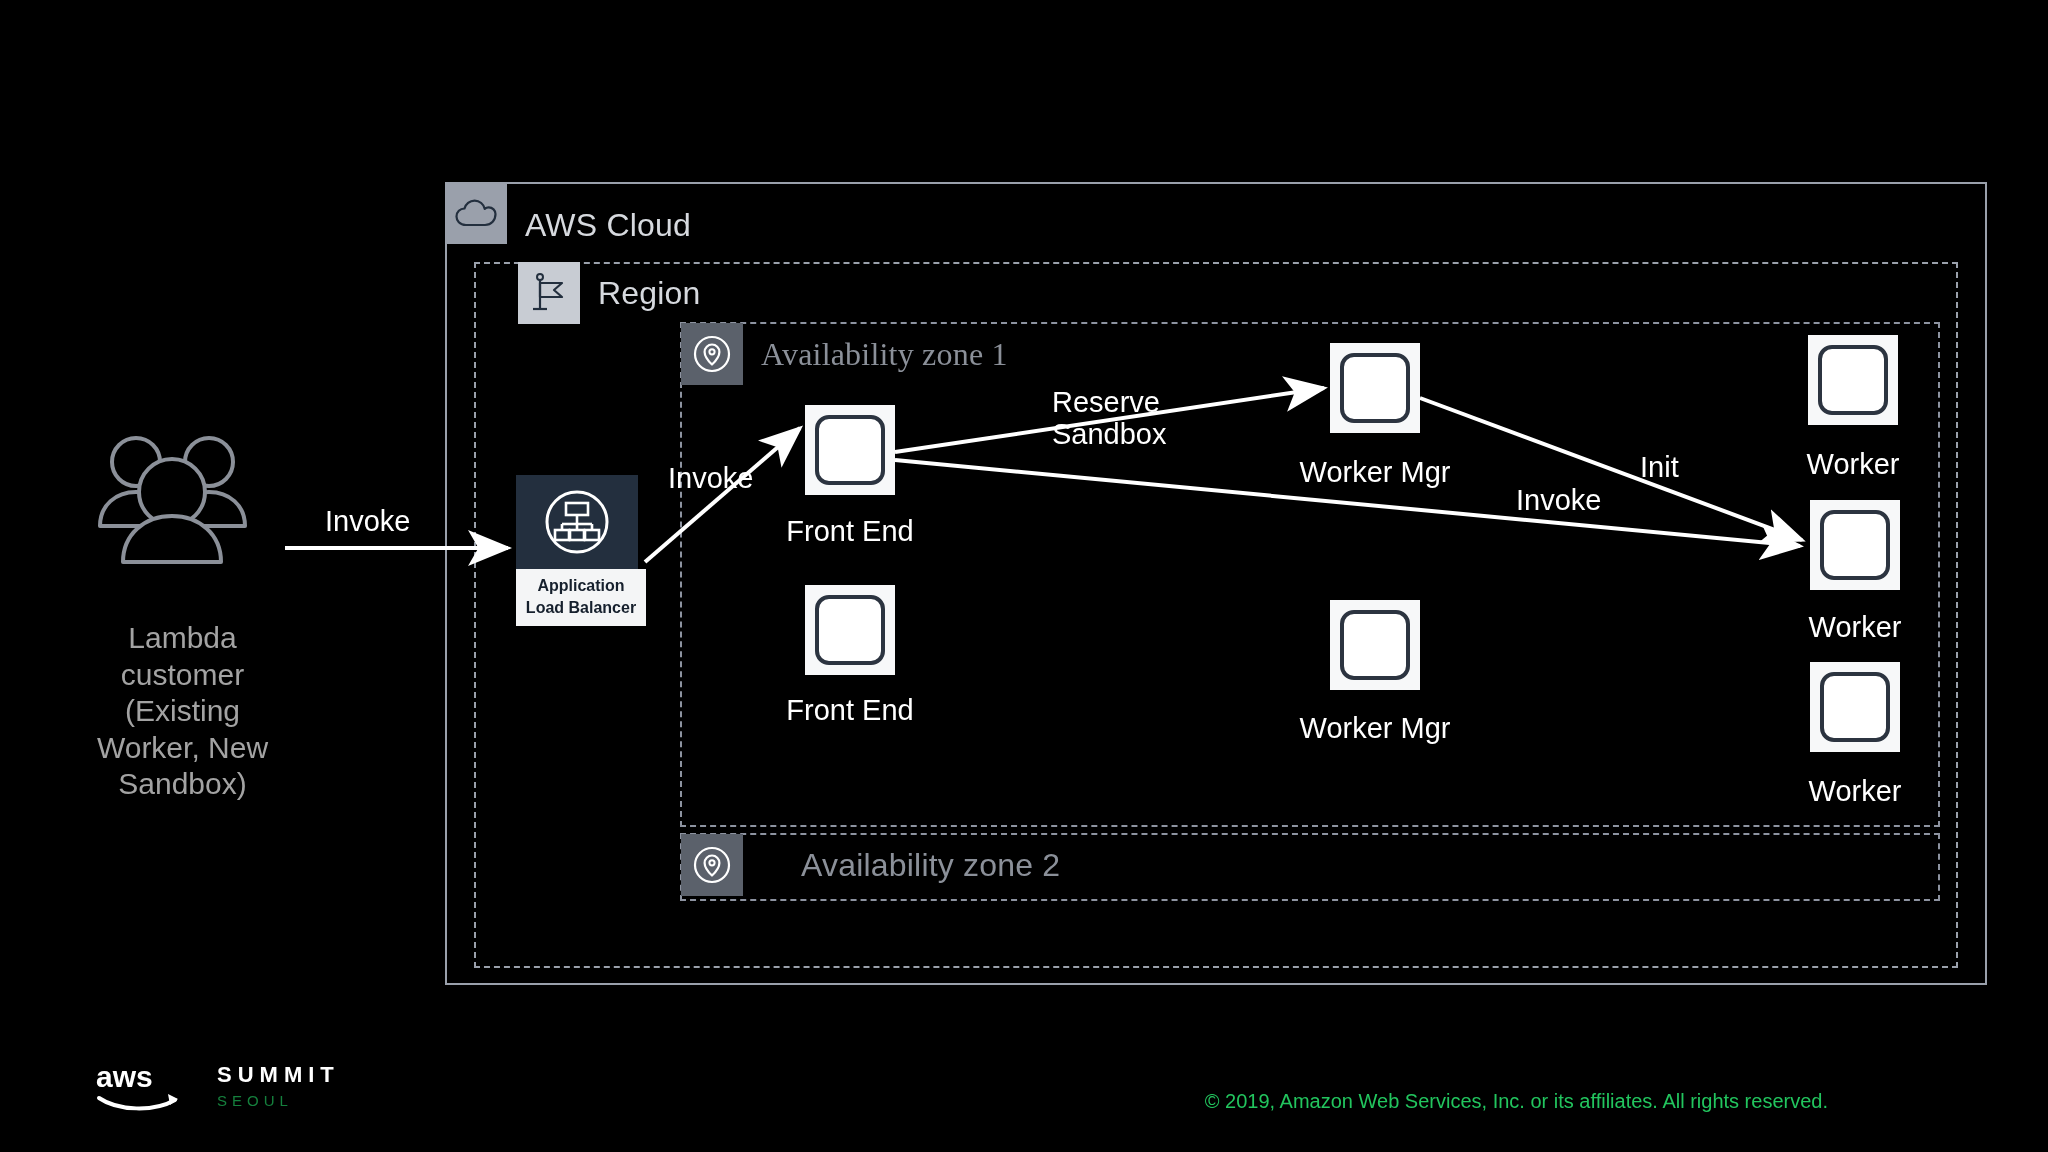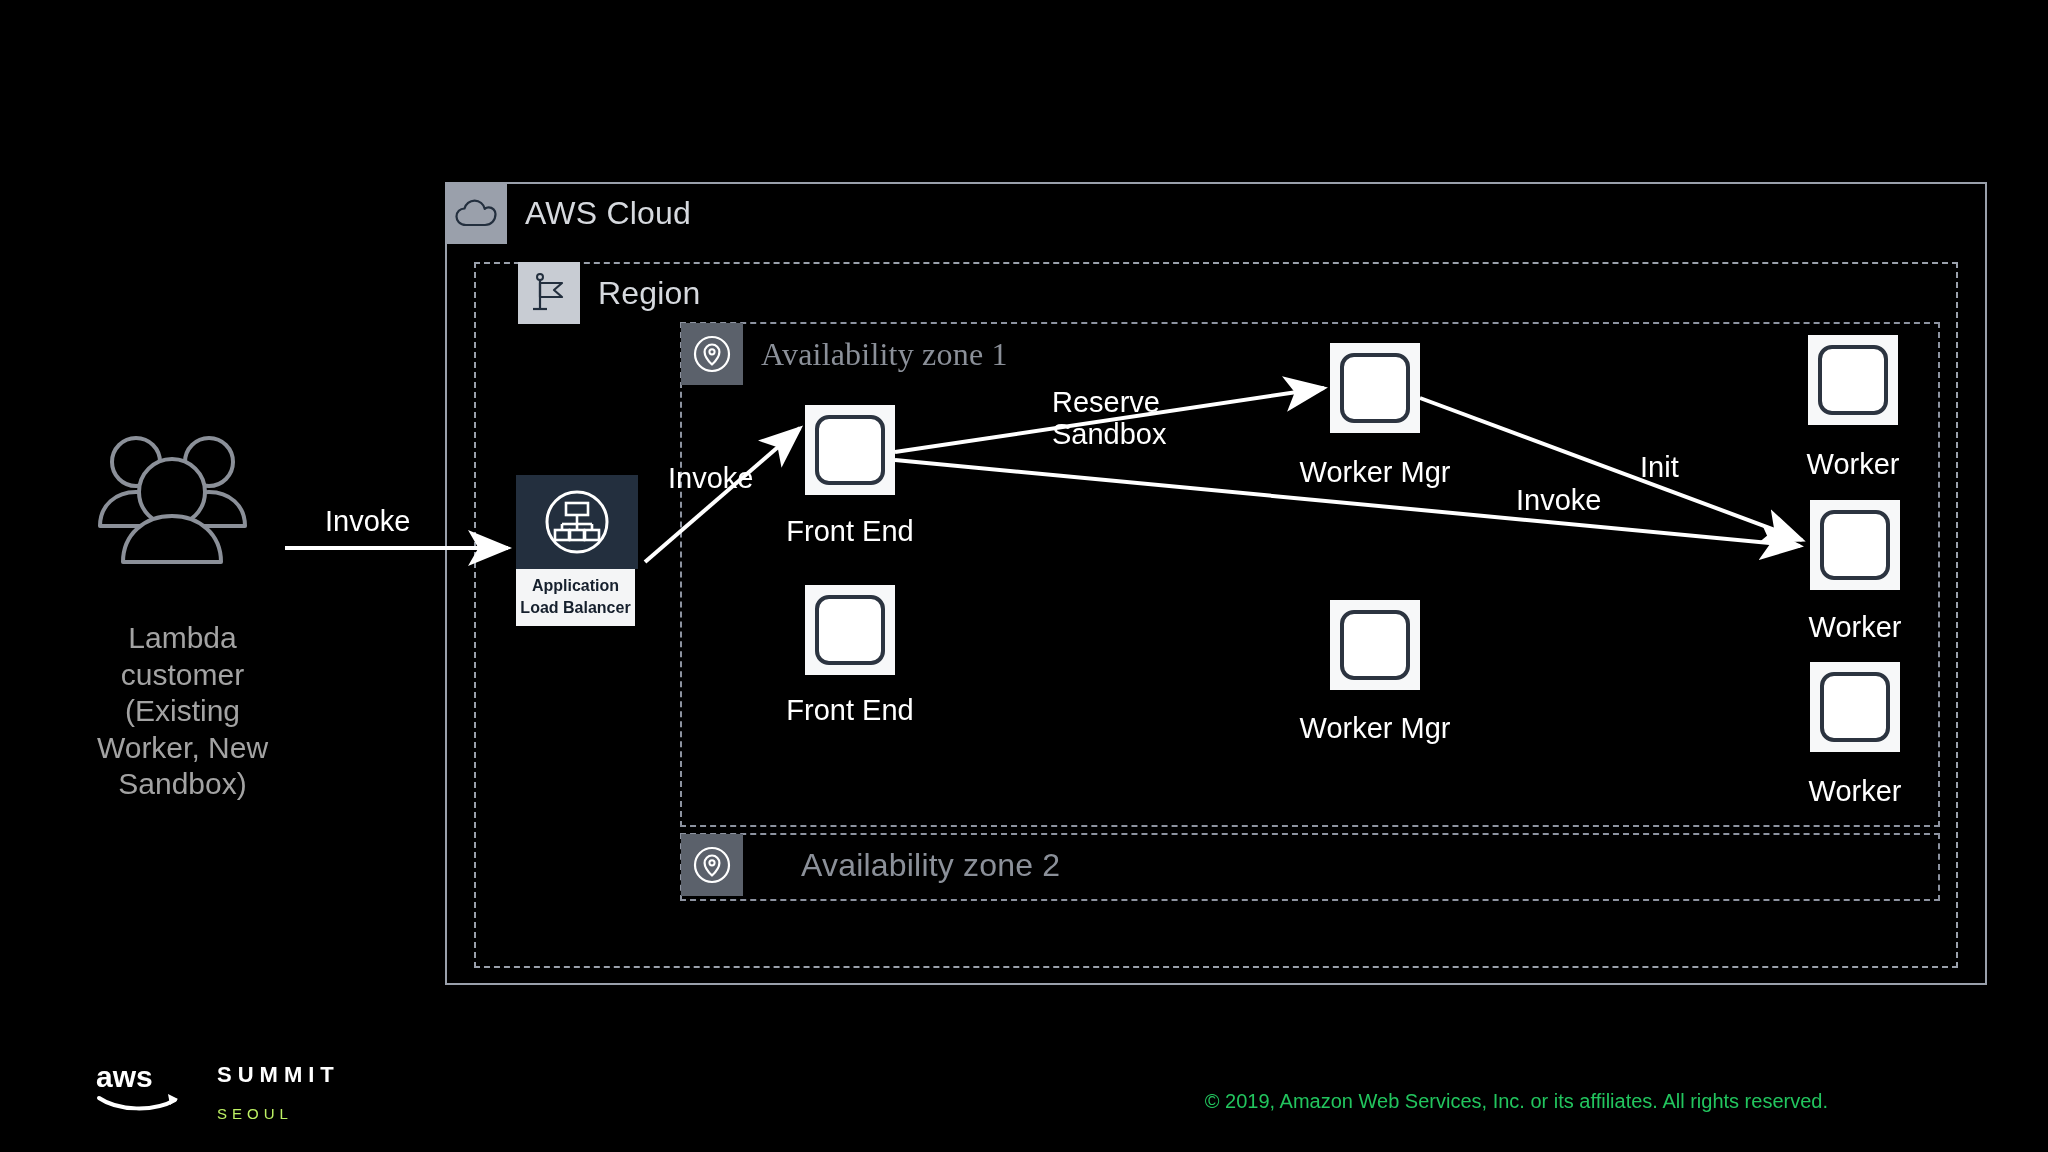--- a/index.html
+++ b/index.html
@@ -69,21 +69,21 @@
     margin-left: 18px;
     font-size: 32px;
     letter-spacing: 0.2px;
     white-space: nowrap;
   }
   .hdr-label.cloud { color: #d6d9de; }
   .hdr-label.region { color: #d6d9de; }
   .hdr-label.az { color: #8b9099; }
 
   
-  .hdr-cloud  { left: 445px;  top: 182px; }
+  .hdr-cloud  { left: 445px;  top: 182px; align-items: flex-end; }
   .hdr-region { left: 474px;  top: 262px; padding-left: 44px; }
   .hdr-az1    { left: 681px;  top: 323px; font-family: Liberation Serif, serif; }
   .hdr-az2    { left: 681px;  top: 834px; gap: 40px; }
 
   
   .node {
     position: absolute;
     width: 90px; height: 90px;
     background: #f7f8f9;
     box-sizing: border-box;
@@ -111,21 +111,21 @@
     left: 516px; top: 475px;
     width: 122px;
   }
   .alb-icon {
     width: 122px; height: 94px;
     background: #232f3e;
     display: flex; align-items: center; justify-content: center;
     box-sizing: border-box;
   }
   .alb-caption {
-    width: 119px;
+    width: 130px;
     background: #f4f5f6;
     color: #16202d;
     font-size: 16px;
     font-weight: bold;
     line-height: 1.35;
     text-align: center;
     padding: 6px 2px 8px 2px;
     box-sizing: border-box;
   }
 
@@ -158,21 +158,21 @@
     pointer-events: none;
   }
 
   
   .footer-logo { position: absolute; left: 96px; top: 1060px; display: flex; align-items: flex-start; }
   .summit-wrap { margin-left: 26px; margin-top: 4px; }
   .summit-text {
     font-size: 22px; font-weight: bold; letter-spacing: 6px; color: #ffffff; line-height: 1;
   }
   .seoul-text {
-    font-size: 15px; letter-spacing: 5px; color: #bef264; margin-top: 20px; line-height: 1;
+    font-size: 15px; letter-spacing: 5px; color: #15803d; margin-top: 7px; line-height: 1;
   }
   .copyright {
     position: absolute;
     left: 0; top: 1090px;
     width: 1828px;
     text-align: right;
     font-size: 20px;
     color: #22c55e;
   }
 </style>

